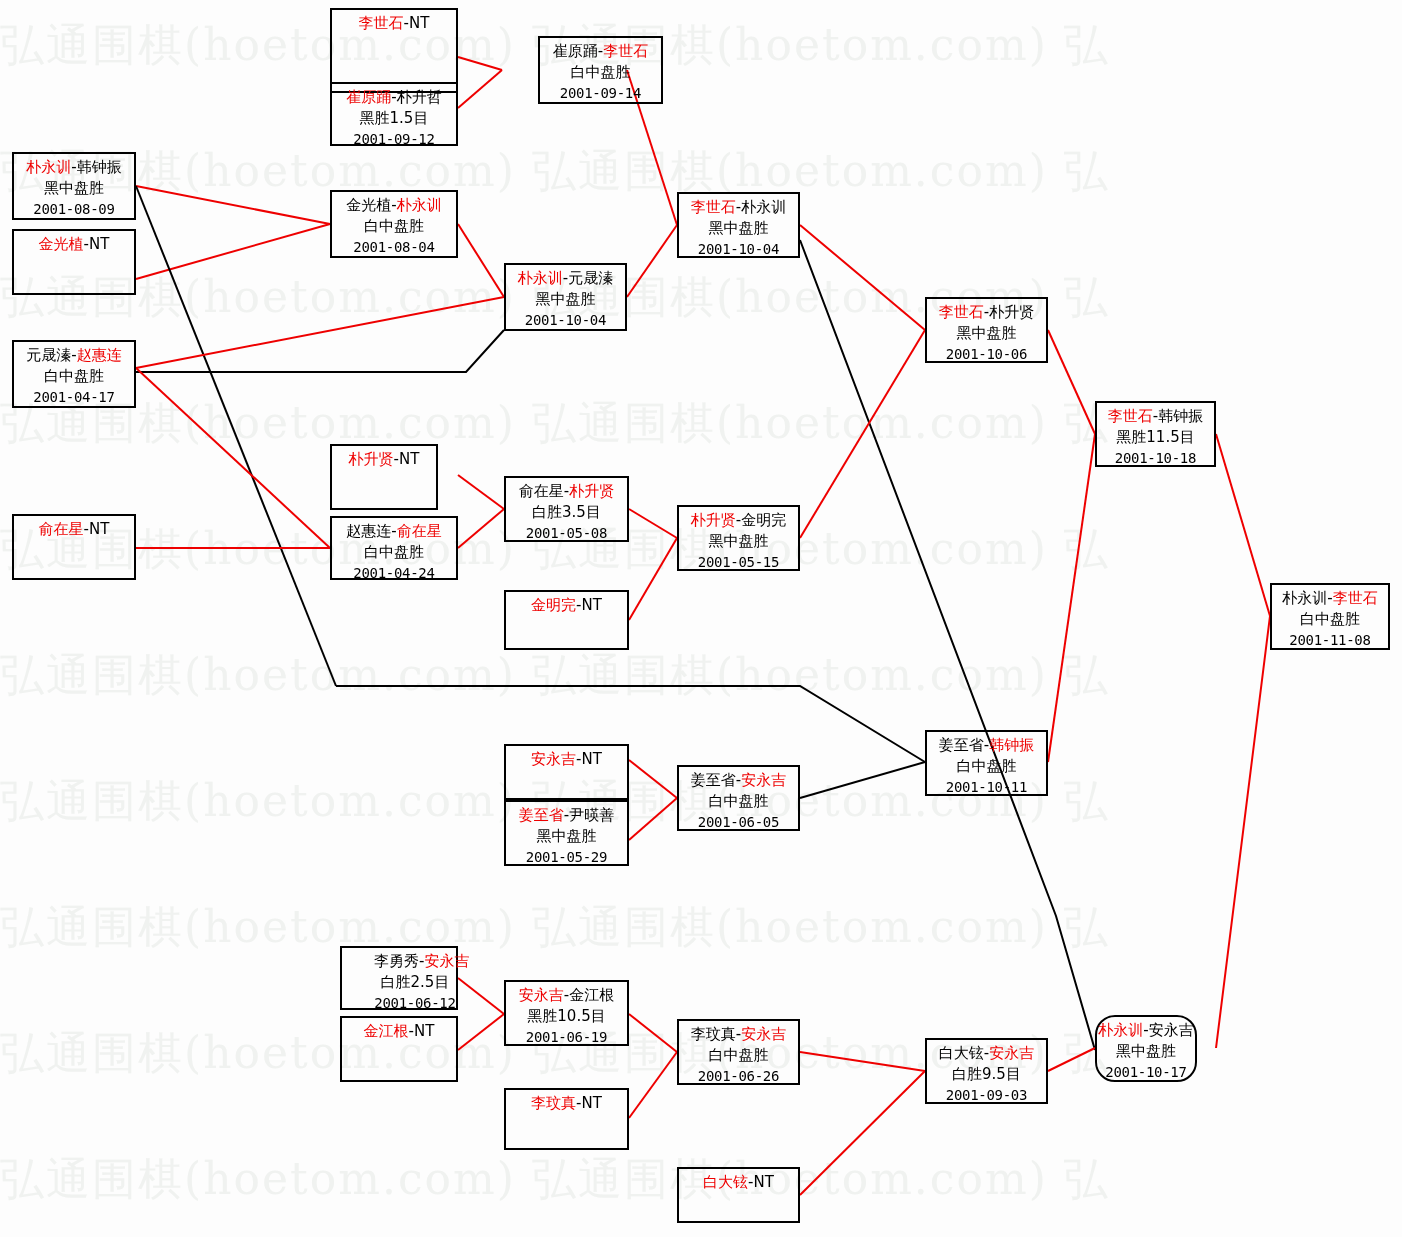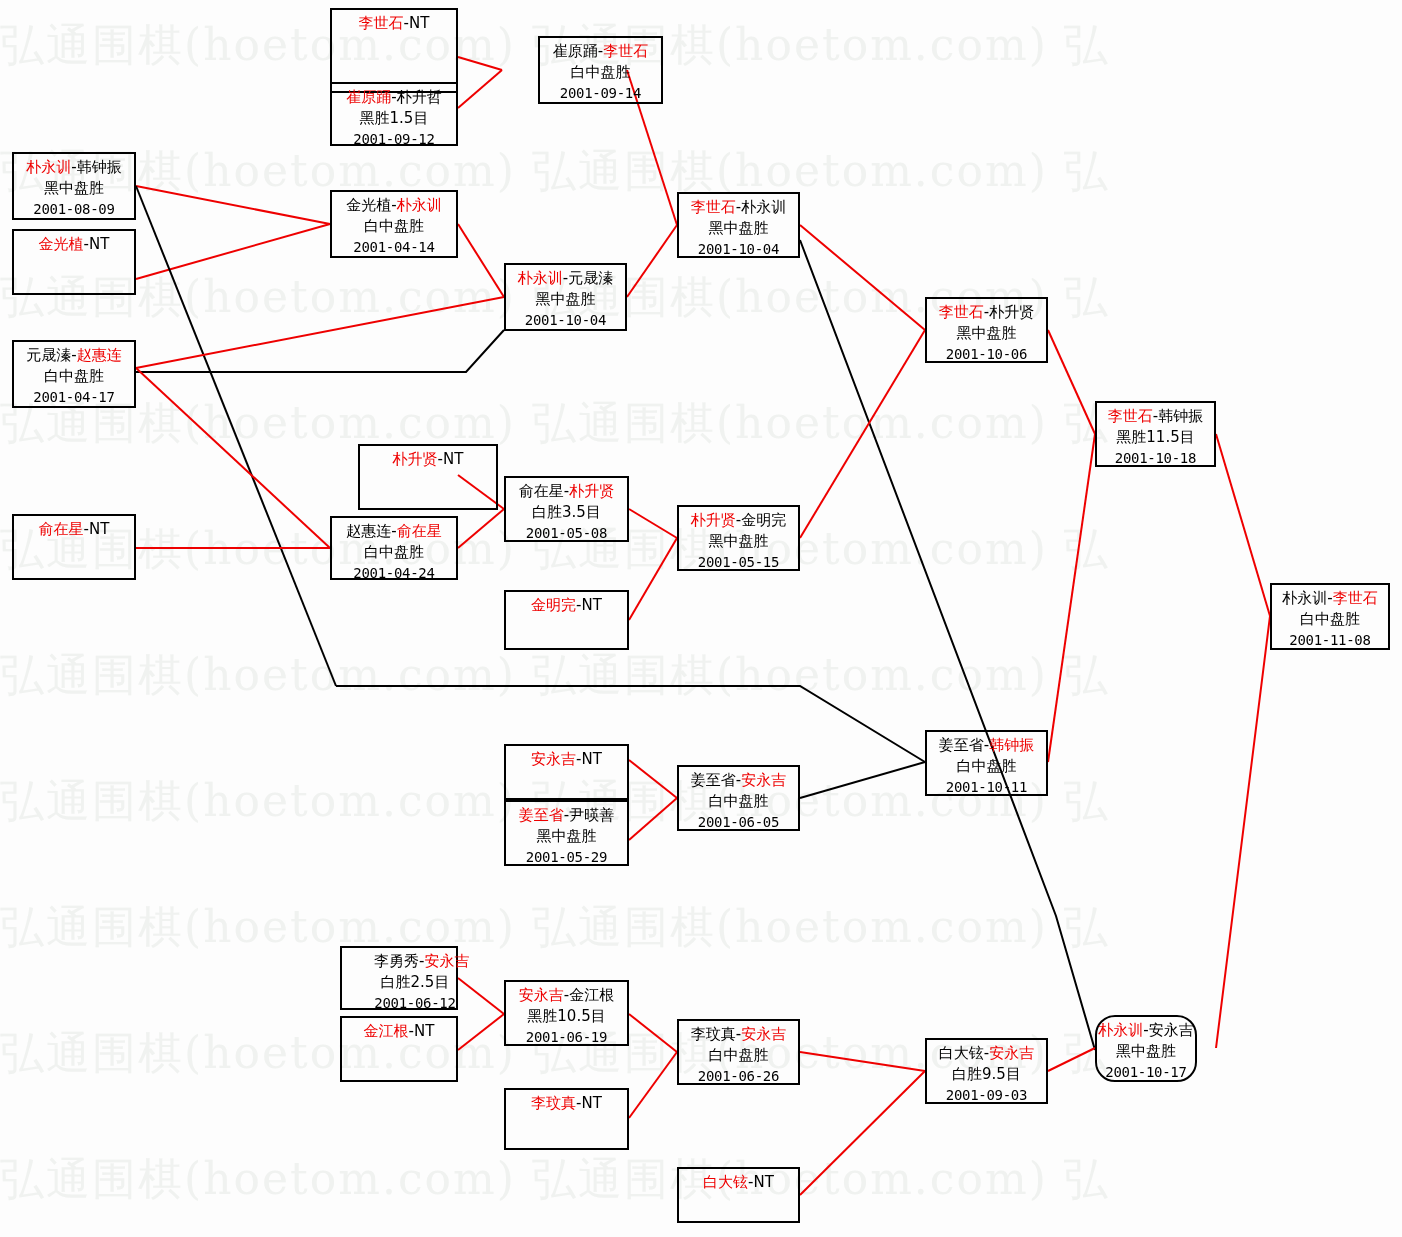--- a/index.html
+++ b/index.html
@@ -147,38 +147,38 @@
         <span class="ln"><span class="p-red">朴永训</span><span class="sep">-</span><span class="p-black">韩钟振</span></span>
         <span class="ln res">黑中盘胜</span>
         <span class="ln date">2001-08-09</span>
       </div>
       <div class="match" style="left: 12px; top: 229px; width: 124px; height: 66px; border-color: rgb(0, 0, 0);">
         <span class="ln"><span class="p-red">金光植</span><span class="sep">-</span><span class="p-black">NT</span></span>
       </div>
       <div class="match" style="left: 330px; top: 190px; width: 128px; height: 68px; border-color: rgb(0, 0, 0);">
         <span class="ln"><span class="p-black">金光植</span><span class="sep">-</span><span class="p-red">朴永训</span></span>
         <span class="ln res">白中盘胜</span>
-        <span class="ln date">2001-04-14</span>
+        <span class="ln date">2001-08-04</span>
       </div>
       <div class="match" style="left: 504px; top: 263px; width: 123px; height: 68px; border-color: rgb(0, 0, 0);">
         <span class="ln"><span class="p-red">朴永训</span><span class="sep">-</span><span class="p-black">元晟溱</span></span>
         <span class="ln res">黑中盘胜</span>
         <span class="ln date">2001-10-04</span>
       </div>
       <div class="match" style="left: 12px; top: 340px; width: 124px; height: 68px; border-color: rgb(0, 0, 0);">
         <span class="ln"><span class="p-black">元晟溱</span><span class="sep">-</span><span class="p-red">赵惠连</span></span>
         <span class="ln res">白中盘胜</span>
         <span class="ln date">2001-04-17</span>
       </div>
       <div class="match" style="left: 677px; top: 192px; width: 123px; height: 66px; border-color: rgb(0, 0, 0);">
         <span class="ln"><span class="p-red">李世石</span><span class="sep">-</span><span class="p-black">朴永训</span></span>
         <span class="ln res">黑中盘胜</span>
         <span class="ln date">2001-10-04</span>
       </div>
-      <div class="match" style="left: 330px; top: 444px; width: 140px; height: 66px; border-color: rgb(0, 0, 0); margin-left: 28px;">
+      <div class="match" style="left: 330px; top: 444px; width: 108px; height: 66px; border-color: rgb(0, 0, 0);">
         <span class="ln"><span class="p-red">朴升贤</span><span class="sep">-</span><span class="p-black">NT</span></span>
       </div>
       <div class="match" style="left: 330px; top: 516px; width: 128px; height: 64px; border-color: rgb(0, 0, 0);">
         <span class="ln"><span class="p-black">赵惠连</span><span class="sep">-</span><span class="p-red">俞在星</span></span>
         <span class="ln res">白中盘胜</span>
         <span class="ln date">2001-04-24</span>
       </div>
       <div class="match" style="left: 12px; top: 514px; width: 124px; height: 66px; border-color: rgb(0, 0, 0);">
         <span class="ln"><span class="p-red">俞在星</span><span class="sep">-</span><span class="p-black">NT</span></span>
       </div>

